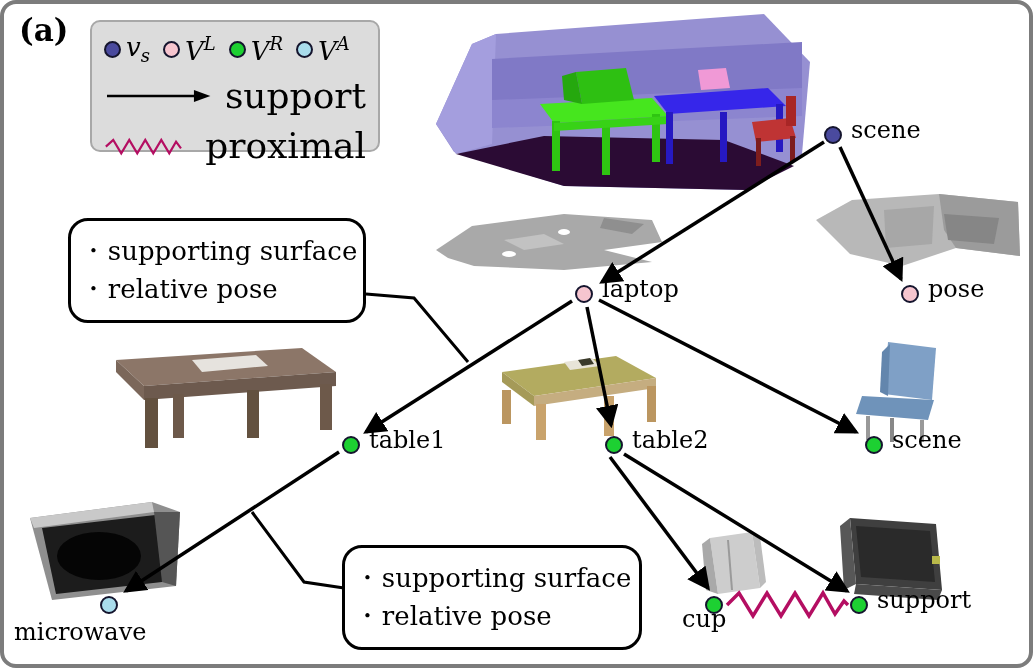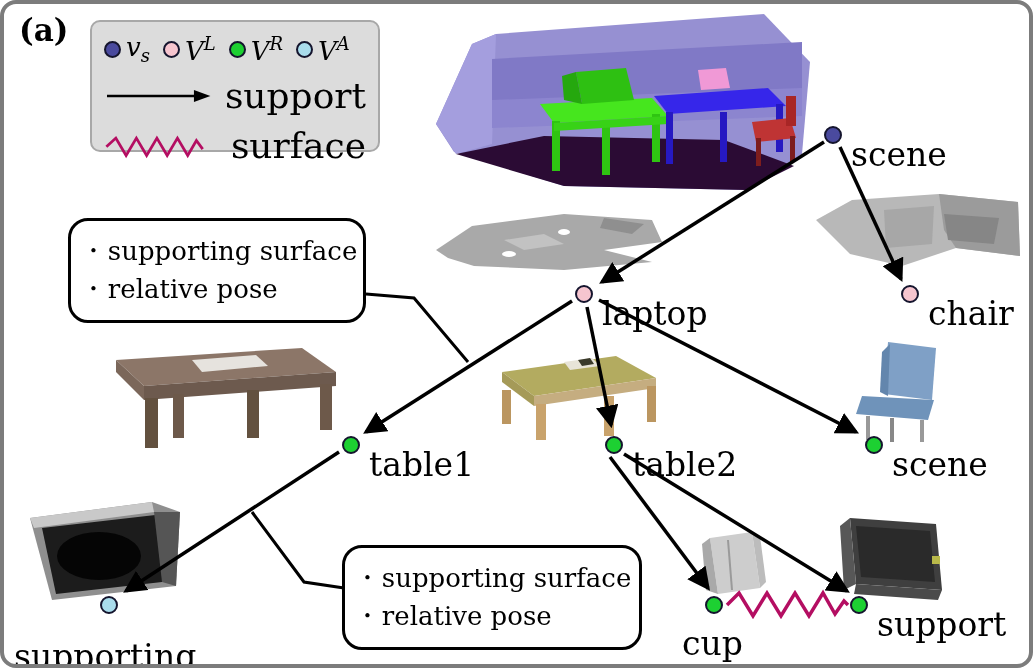--- a/index.html
+++ b/index.html
@@ -27,21 +27,21 @@
     border:2.5px solid #15152e; background:#999;
   }
   .math { font-size:26px; font-style:italic; }
   .math sub, .math sup { font-size:18px; font-style:italic; }
   .legend-edge { margin-top:9px; }
   .legend-edge-label { font-size:36px; margin-left:10px; }
 
   
   .node { position:absolute; }
   .node .dot { position:absolute; left:0; top:0; width:18px; height:18px; }
-  .node-label { position:absolute; white-space:nowrap; font-size:33px; line-height:1.2;margin-top:19px; }
+  .node-label { position:absolute; white-space:nowrap; font-size:24px; line-height:1.2; }
   .label-right .node-label { left:27px; top:-10px; }
   .label-below .node-label { left:-23px; top:9px; }
   .label-below-left .node-label { left:-86px; top:22px; }
 
   
   .callout {
     position:absolute; background:#fff; border:3px solid #000; border-radius:20px;
     padding:12px 18px; font-size:26px; line-height:1.45;
   }
   .co-line { display:flex; align-items:baseline; gap:10px; white-space:nowrap; }
@@ -197,51 +197,51 @@
         <line x1="4" y1="13" x2="122" y2="13" stroke="#000" stroke-width="3.5"></line>
         <polygon points="120,5 142,13 120,21" fill="#000"></polygon>
       </svg>
       <span class="legend-edge-label">support</span>
     </div>
 
     <div class="legend-row legend-edge">
       <svg width="148" height="30" viewBox="0 0 148 30">
         <path d="M3,16 L15,5 L28,27 L41,5 L54,27 L67,5 L80,27 L93,5 L106,27 L117,8 L125,19" fill="none" stroke="#b40e62" stroke-width="3.5" style="stroke: rgb(180, 14, 98);"></path>
       </svg>
-      <span class="legend-edge-label">surface</span>
+      <span class="legend-edge-label">proximal</span>
     </div>
   </div>
 
   <div class="node label-right" style="left:820px; top:122px;">
     <span class="dot" style="background-color: rgb(74, 74, 158);"></span>
     <span class="node-label">scene</span>
   </div>
   <div class="node label-right" style="left:571px; top:281px;">
     <span class="dot" style="background-color: rgb(246, 197, 207);"></span>
     <span class="node-label">laptop</span>
   </div>
   <div class="node label-right" style="left:897px; top:281px;">
     <span class="dot" style="background-color: rgb(246, 197, 207);"></span>
-    <span class="node-label">chair</span>
+    <span class="node-label">pose</span>
   </div>
   <div class="node label-right" style="left:338px; top:432px;">
     <span class="dot" style="background-color: rgb(29, 208, 50);"></span>
     <span class="node-label">table1</span>
   </div>
   <div class="node label-right" style="left:601px; top:432px;">
     <span class="dot" style="background-color: rgb(29, 208, 50);"></span>
     <span class="node-label">table2</span>
   </div>
   <div class="node label-right" style="left:861px; top:432px;">
     <span class="dot" style="background-color: rgb(29, 208, 50);"></span>
     <span class="node-label">scene</span>
   </div>
   <div class="node label-below-left" style="left:96px; top:592px;">
     <span class="dot" style="background-color: rgb(169, 220, 236);"></span>
-    <span class="node-label">supporting</span>
+    <span class="node-label">microwave</span>
   </div>
   <div class="node label-below" style="left:701px; top:592px;">
     <span class="dot" style="background-color: rgb(29, 208, 50);"></span>
     <span class="node-label">cup</span>
   </div>
   <div class="node label-right" style="left:846px; top:592px;">
     <span class="dot" style="background-color: rgb(29, 208, 50);"></span>
     <span class="node-label">support</span>
   </div>
 

